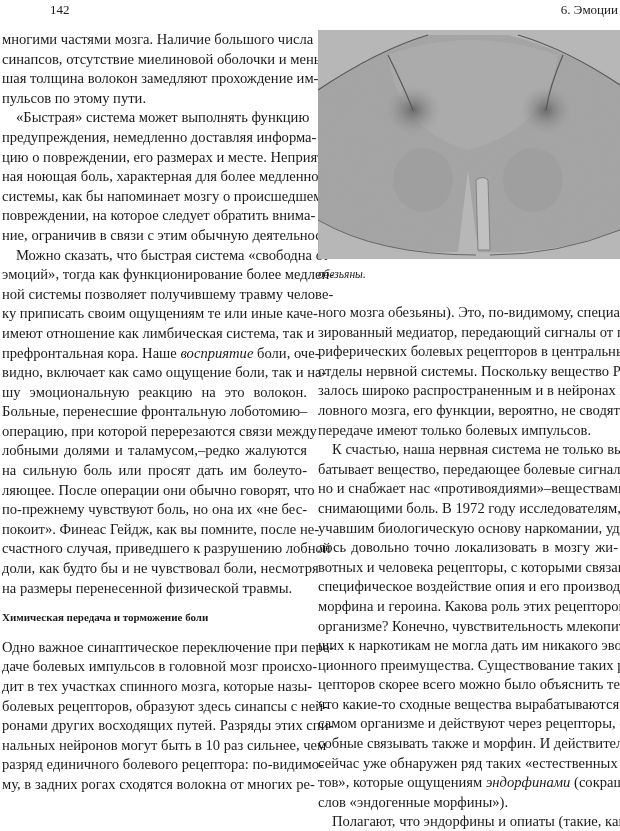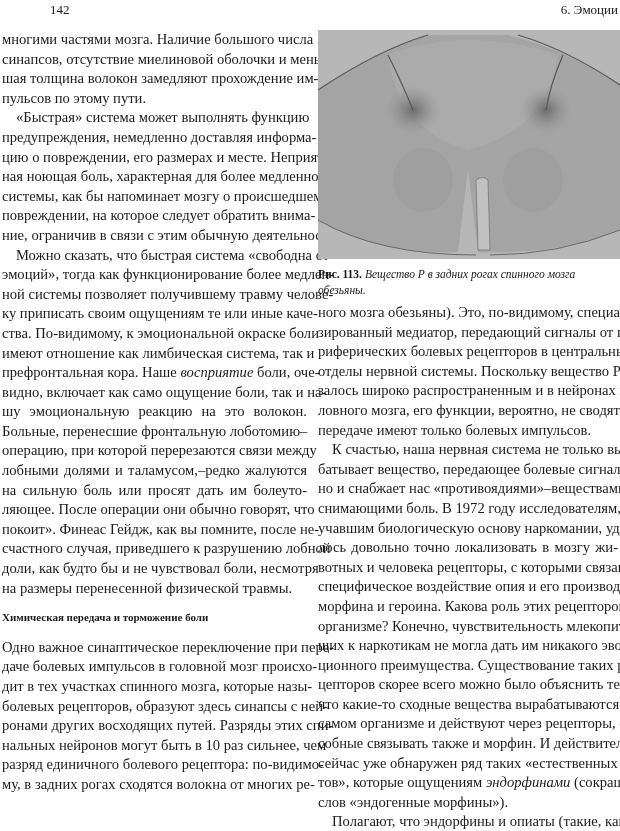--- a/index.html
+++ b/index.html
@@ -43,30 +43,30 @@
     <span class="line">ная ноющая боль, характерная для более медленной</span>
     <span class="line">системы, как бы напоминает мозгу о происшедшем</span>
     <span class="line">повреждении, на которое следует обратить внима-</span>
     <span class="line last">ние, ограничив в связи с этим обычную деятельность.</span>
   </div>
   <div>
     <span class="line indent">Можно сказать, что быстрая система «свободна от</span>
     <span class="line">эмоций», тогда как функционирование более медлен-</span>
     <span class="line">ной системы позволяет получившему травму челове-</span>
     <span class="line">ку приписать своим ощущениям те или иные каче-</span>
-    <span class="line">ства. По-видимому, к эмоциональной окраске боли</span>
     <span class="line">имеют отношение как лимбическая система, так и</span>
     <span class="line"><span>префронтальная кора. Наше </span><em>восприятие</em><span> боли, оче-</span></span>
     <span class="line">видно, включает как само ощущение боли, так и на-</span>
     <span class="line">шу эмоциональную реакцию на это волокон.</span>
     <span class="line">Больные, перенесшие фронтальную лоботомию–</span>
     <span class="line">операцию, при которой перерезаются связи между</span>
     <span class="line">лобными долями и таламусом,–редко жалуются</span>
     <span class="line">на сильную боль или просят дать им болеуто-</span>
     <span class="line">ляющее. После операции они обычно говорят, что</span>
+    <span class="line">по-прежнему чувствуют боль, но она их «не бес-</span>
     <span class="line">покоит». Финеас Гейдж, как вы помните, после не-</span>
     <span class="line">счастного случая, приведшего к разрушению лобной</span>
     <span class="line">доли, как будто бы и не чувствовал боли, несмотря</span>
     <span class="line last">на размеры перенесенной физической травмы.</span>
   </div>
   <div class="gap"></div>
   <div class="heading">Химическая передача и торможение боли</div>
   <div class="gap"></div>
   <div>
     <span class="line">Одно важное синаптическое переключение при пере-</span>
@@ -113,21 +113,20 @@
     <path d="M200 5 Q250 20 302 55" stroke="#555" stroke-width="1.2" fill="none"></path>
     <path d="M0 190 Q60 225 158 225" stroke="#666" stroke-width="1" fill="none"></path>
     <path d="M172 225 Q240 225 302 200" stroke="#666" stroke-width="1" fill="none"></path>
     <path d="M70 25 Q85 55 95 80" stroke="#555" stroke-width="1.2" fill="none"></path>
     <path d="M245 25 Q232 55 228 80" stroke="#555" stroke-width="1.2" fill="none"></path>
     <rect width="302" height="229" fill="#888" opacity="0.08" filter="url(#grain)"></rect>
   </svg>
 </div>
 
 <div class="caption">
-  <div><span class="lab">Рис. 113.</span> <span class="txt">Вещество Р в задних рогах спинного мозга</span></div>
   <div class="txt">обезьяны.</div>
 </div>
 
 <div class="right-text">
   <div>
     <span class="line">ного мозга обезьяны). Это, по-видимому, специали-</span>
     <span class="line">зированный медиатор, передающий сигналы от пе-</span>
     <span class="line">риферических болевых рецепторов в центральные</span>
     <span class="line">отделы нервной системы. Поскольку вещество Р ока-</span>
     <span class="line">залось широко распространенным и в нейронах го-</span>

